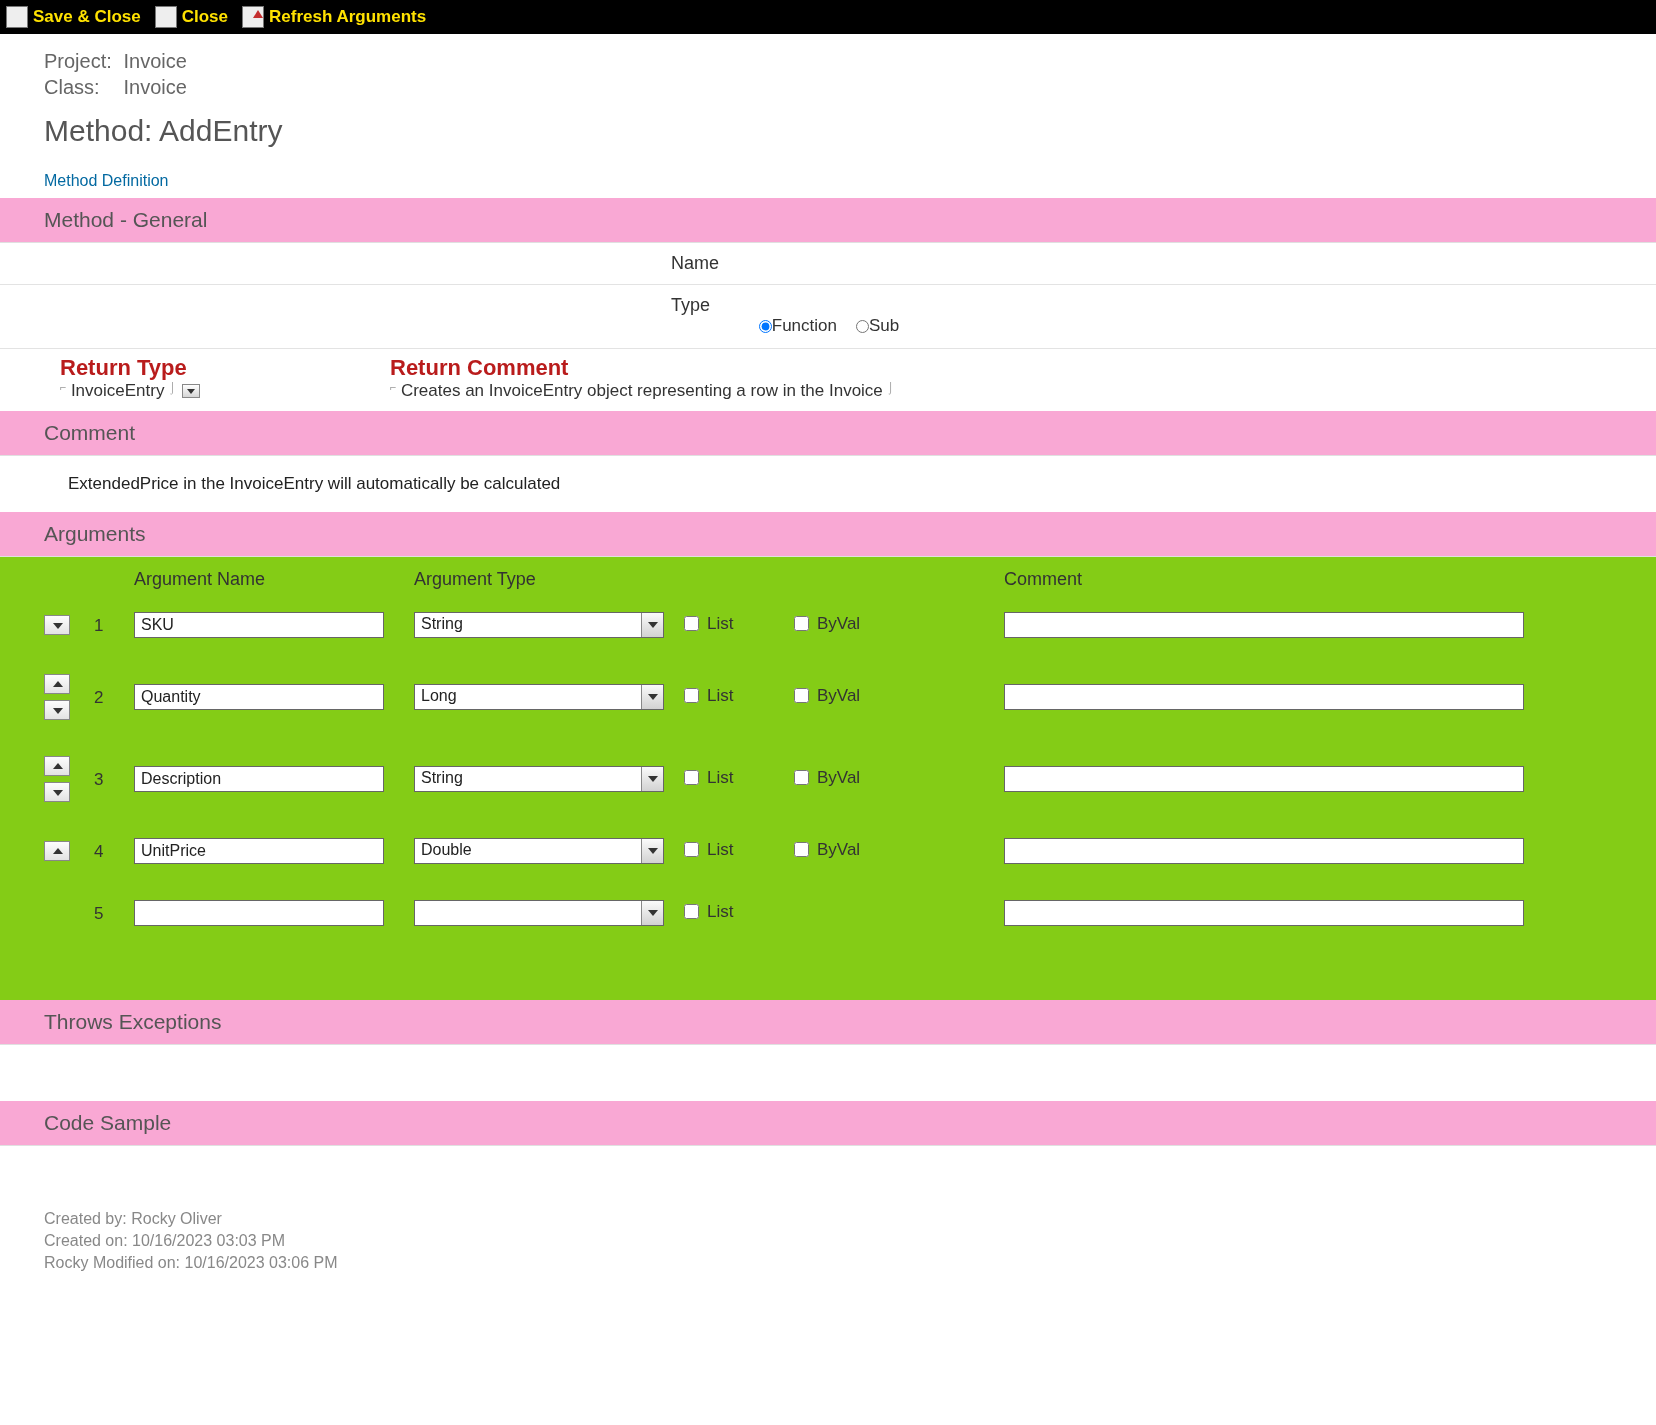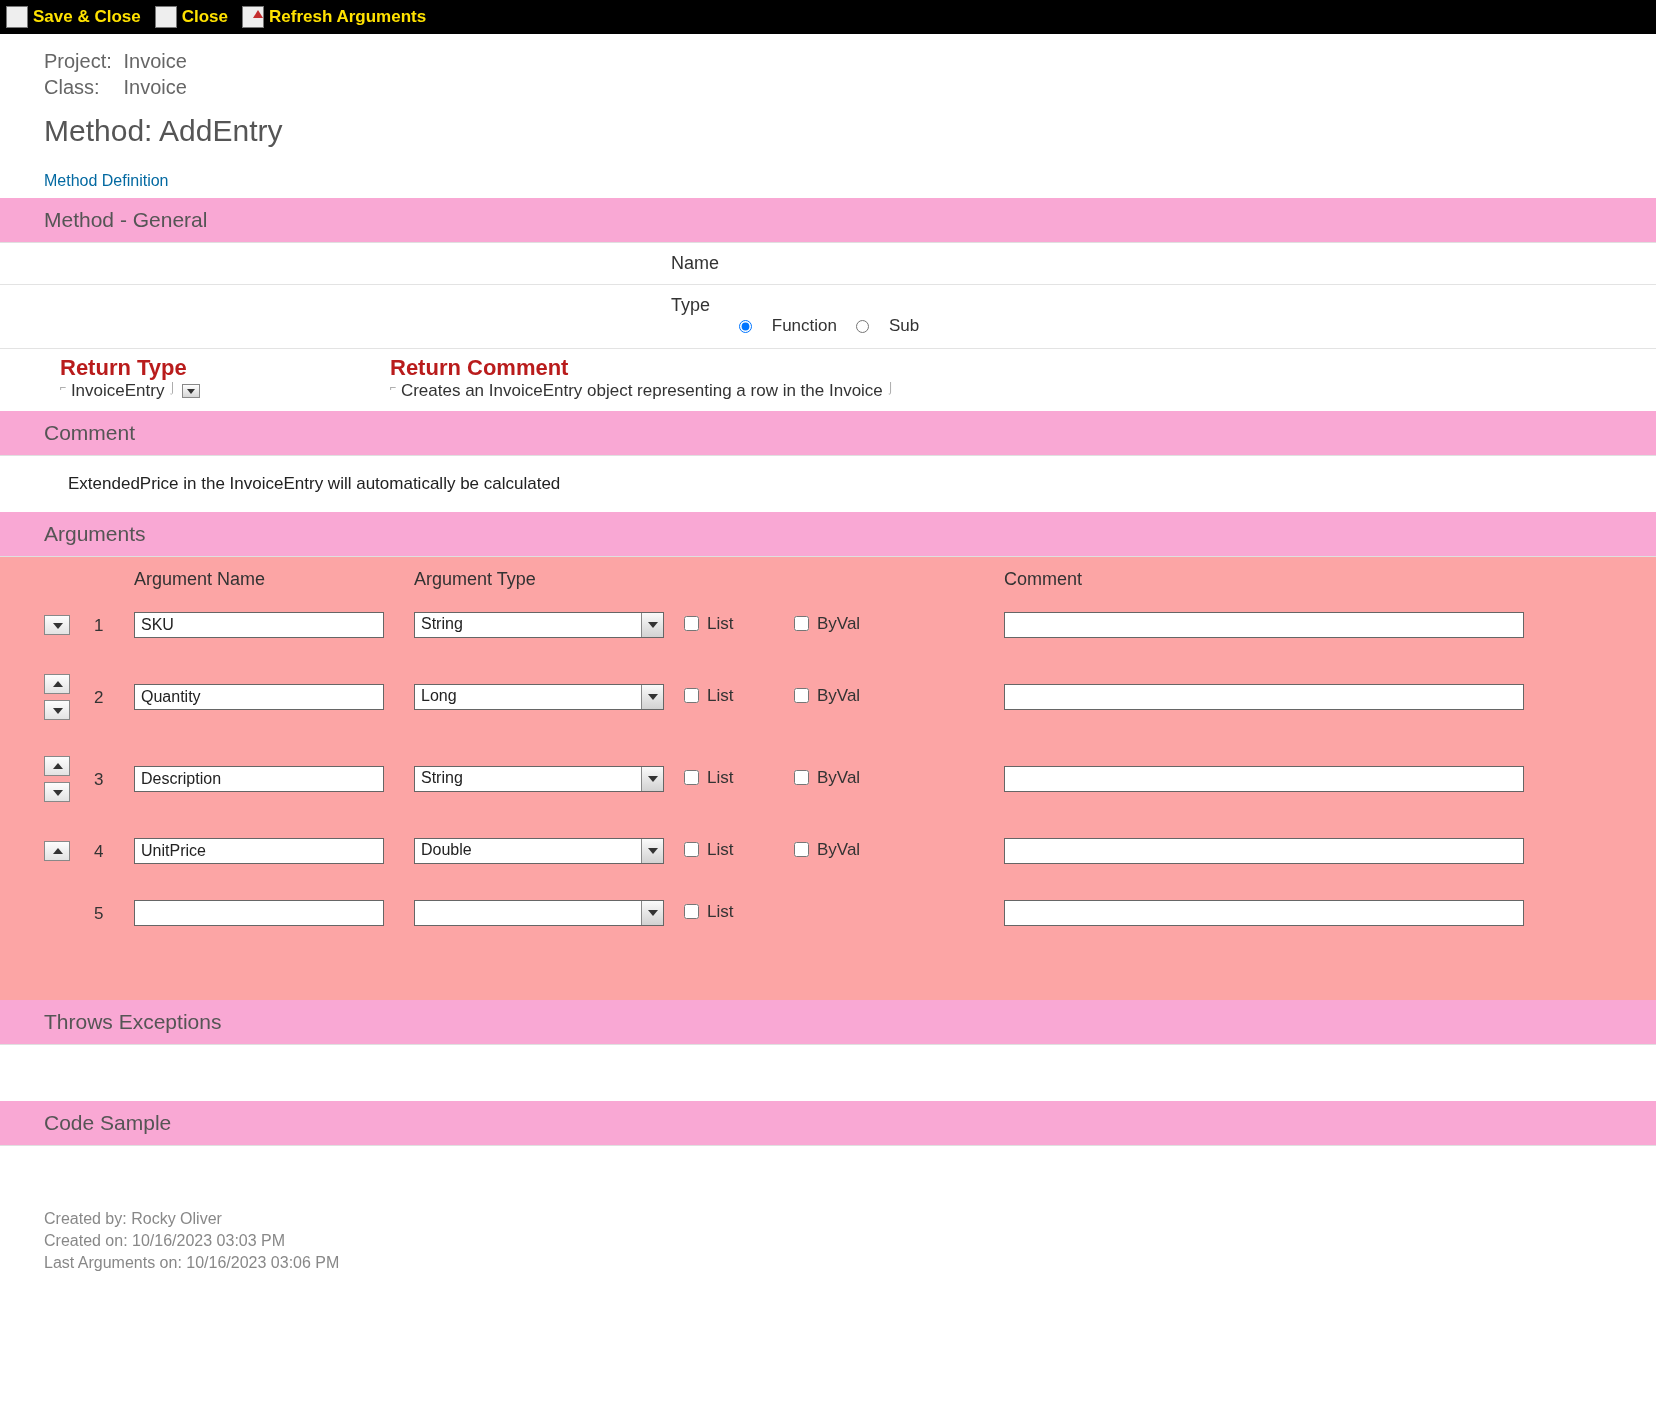--- a/index.html
+++ b/index.html
@@ -65,21 +65,21 @@
     padding: 10px 44px 10px 60px;
     border-bottom: 1px solid #e3e3e3;
     align-items: center;
     background:#fff;
     flex-direction:column;
   }
   .form-row .lbl { width: 330px; color:#333; font-size: 18px;}
   .form-row .val { flex: 1; color:#333; font-size: 18px;}
   .field-text { color:#333; font-size: 17px; }
   .editable-bracket { color:#999; font-size:11px; vertical-align: top;}
-  .radio { display:inline-flex; align-items:center; gap:20px; margin-right:14px; font-size:17px; color:#333;}
+  .radio { display:inline-flex; align-items:center; gap:0; margin-right:14px; font-size:17px; color:#333;}
   .radio input { margin:0; }
   .return-row {
     display:flex;
     padding: 6px 44px 10px 60px;
     background:#fff;
   }
   .return-col1 { width:330px; }
   .return-col2 { flex:1; }
   .bold-lbl { font-weight:bold; font-size:22px; color:#b91c1c; }
   .dd-btn {
@@ -93,21 +93,21 @@
     border-top:5px solid #333;
   }
   .comment-body, .exceptions-body, .codesample-body {
     background:#fff;
     padding: 18px 44px 18px 68px;
     font-size: 17px;
     color:#222;
     min-height: 56px;
   }
   
-  .args-wrap { background:#fca5a5; padding: 0 44px 50px 44px; }
+  .args-wrap { background:#84cc16; padding: 0 44px 50px 44px; }
   .args-header {
     display:flex;
     padding: 12px 0 10px 0;
     color:#333;
     font-size: 18px;
   }
   .col-move { width: 50px; }
   .col-num  { width: 40px; text-align:left; padding-top:2px;}
   .col-name { width: 280px; }
   .col-type { width: 270px; }
@@ -400,18 +400,18 @@
   <div class="footer-meta">
     <div>
       <span>Created by:</span>
       <span>Rocky Oliver</span>
     </div>
     <div>
       <span>Created on:</span>
       <span>10/16/2023 03:03 PM</span>
     </div>
     <div>
-      <span>Last Arguments on:</span>
+      <span>Rocky Modified on:</span>
       <span>10/16/2023 03:06 PM</span>
     </div>
   </div>
 
 </div>
 
 </body></html>

